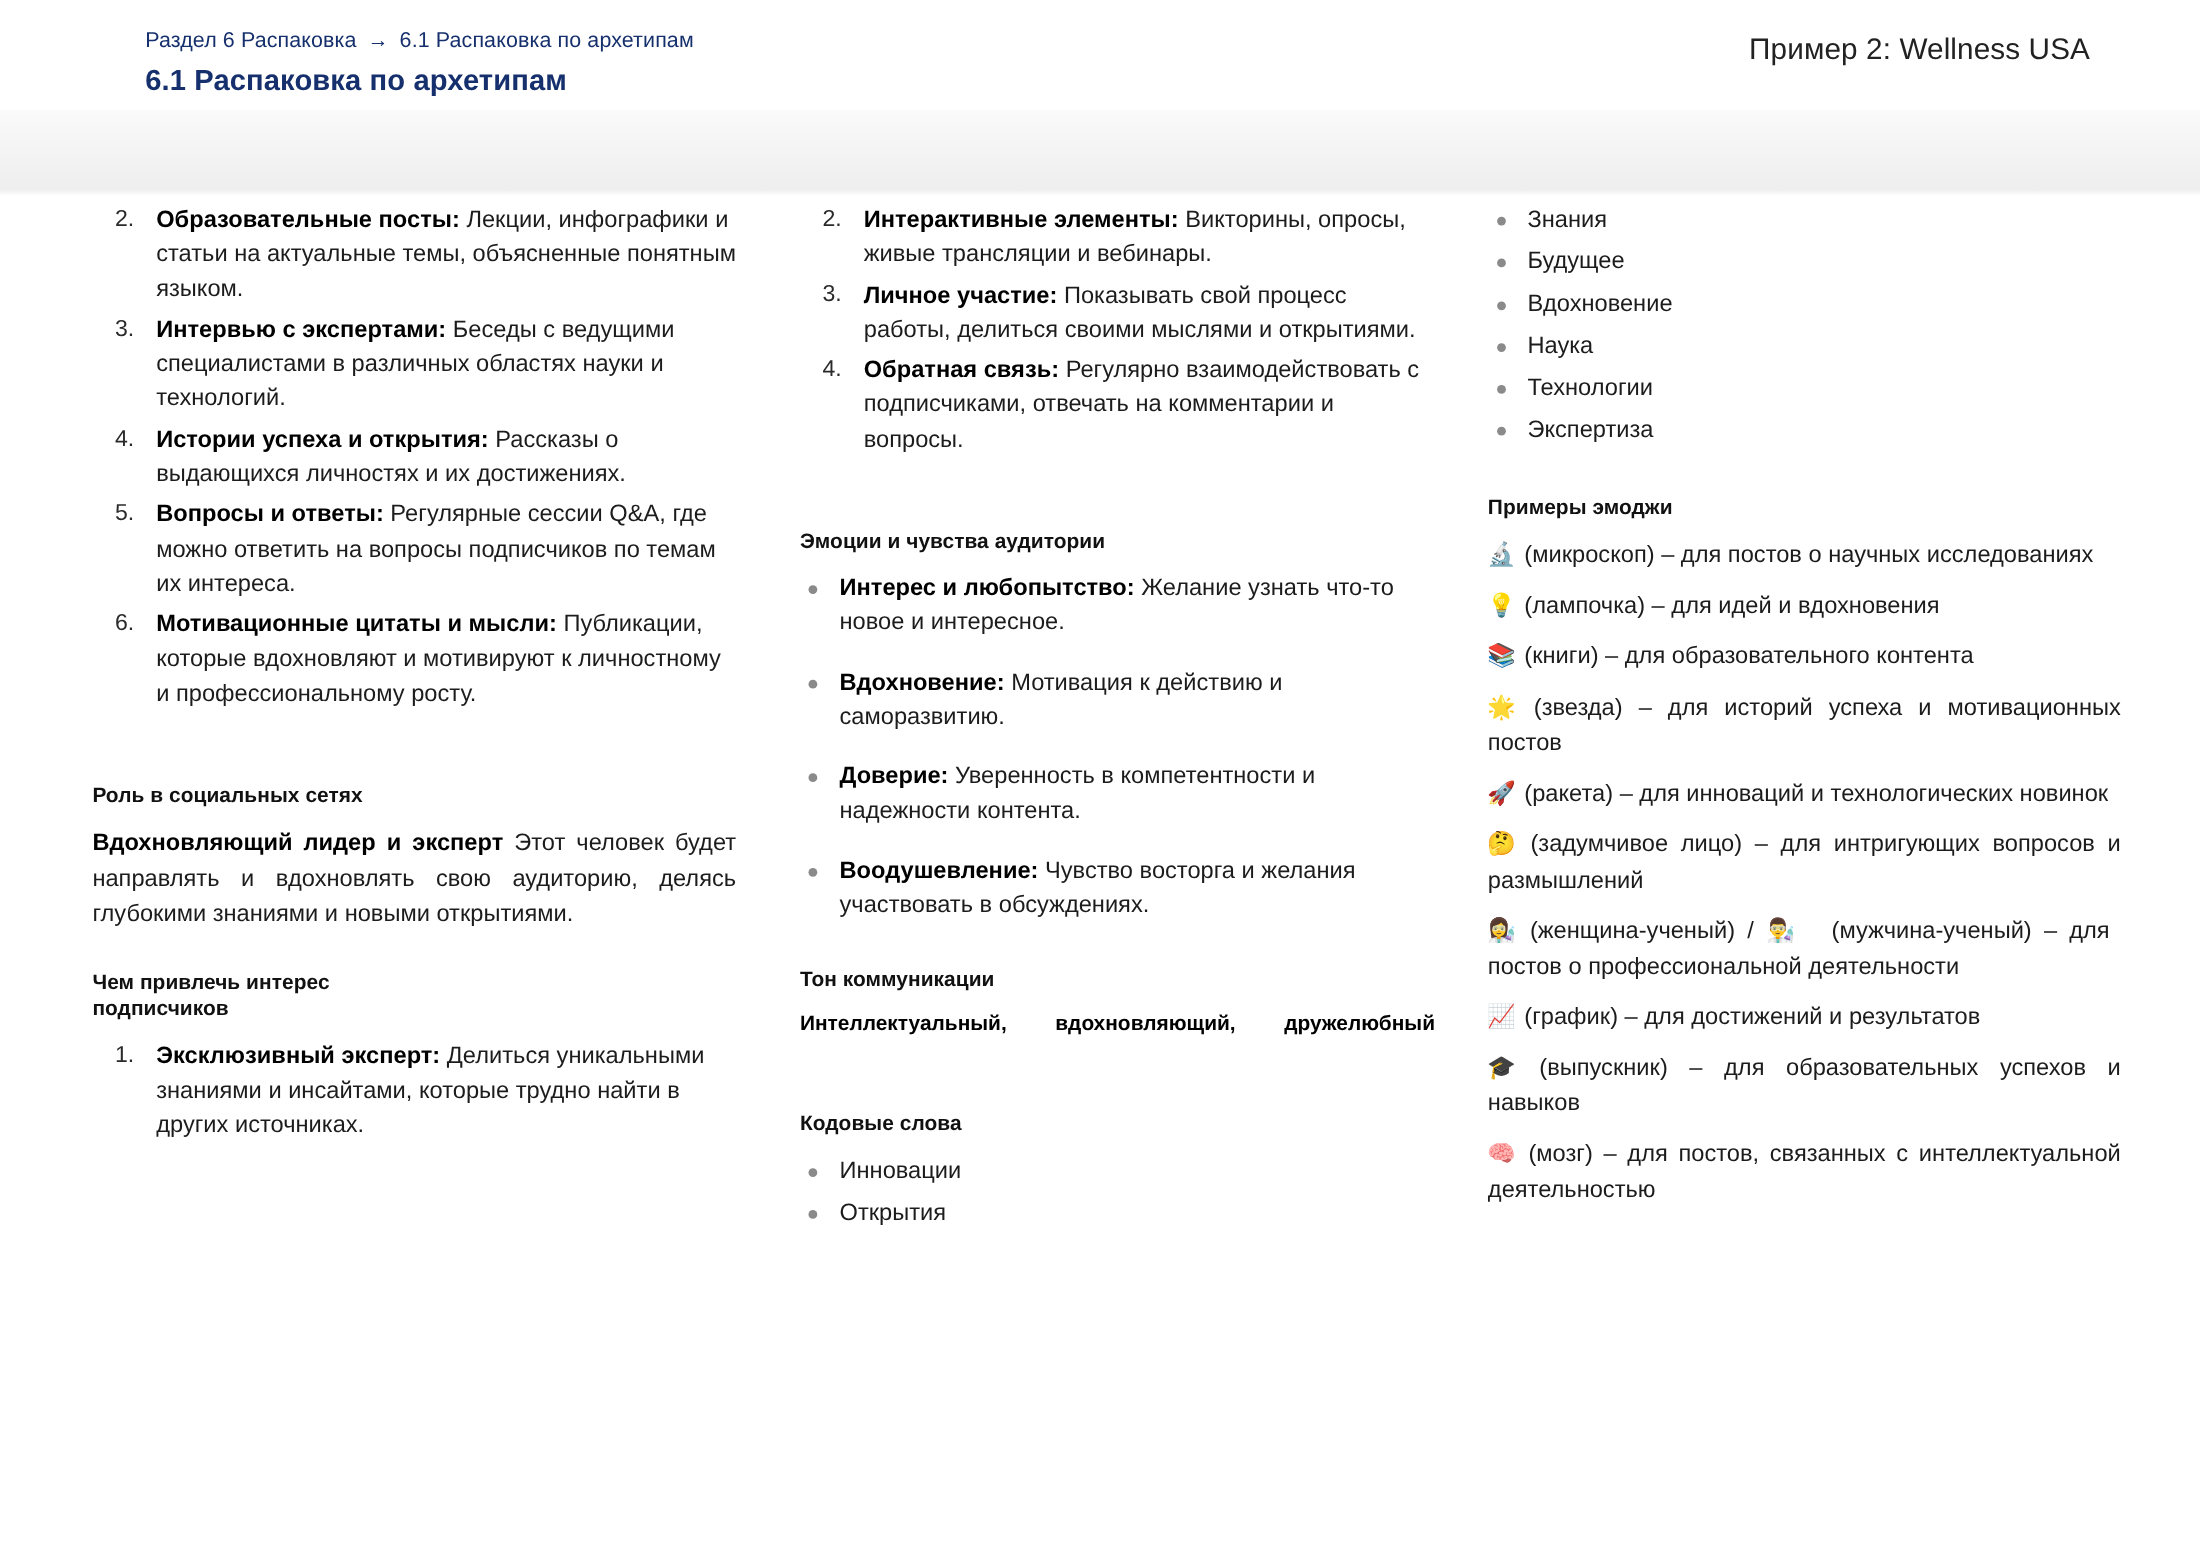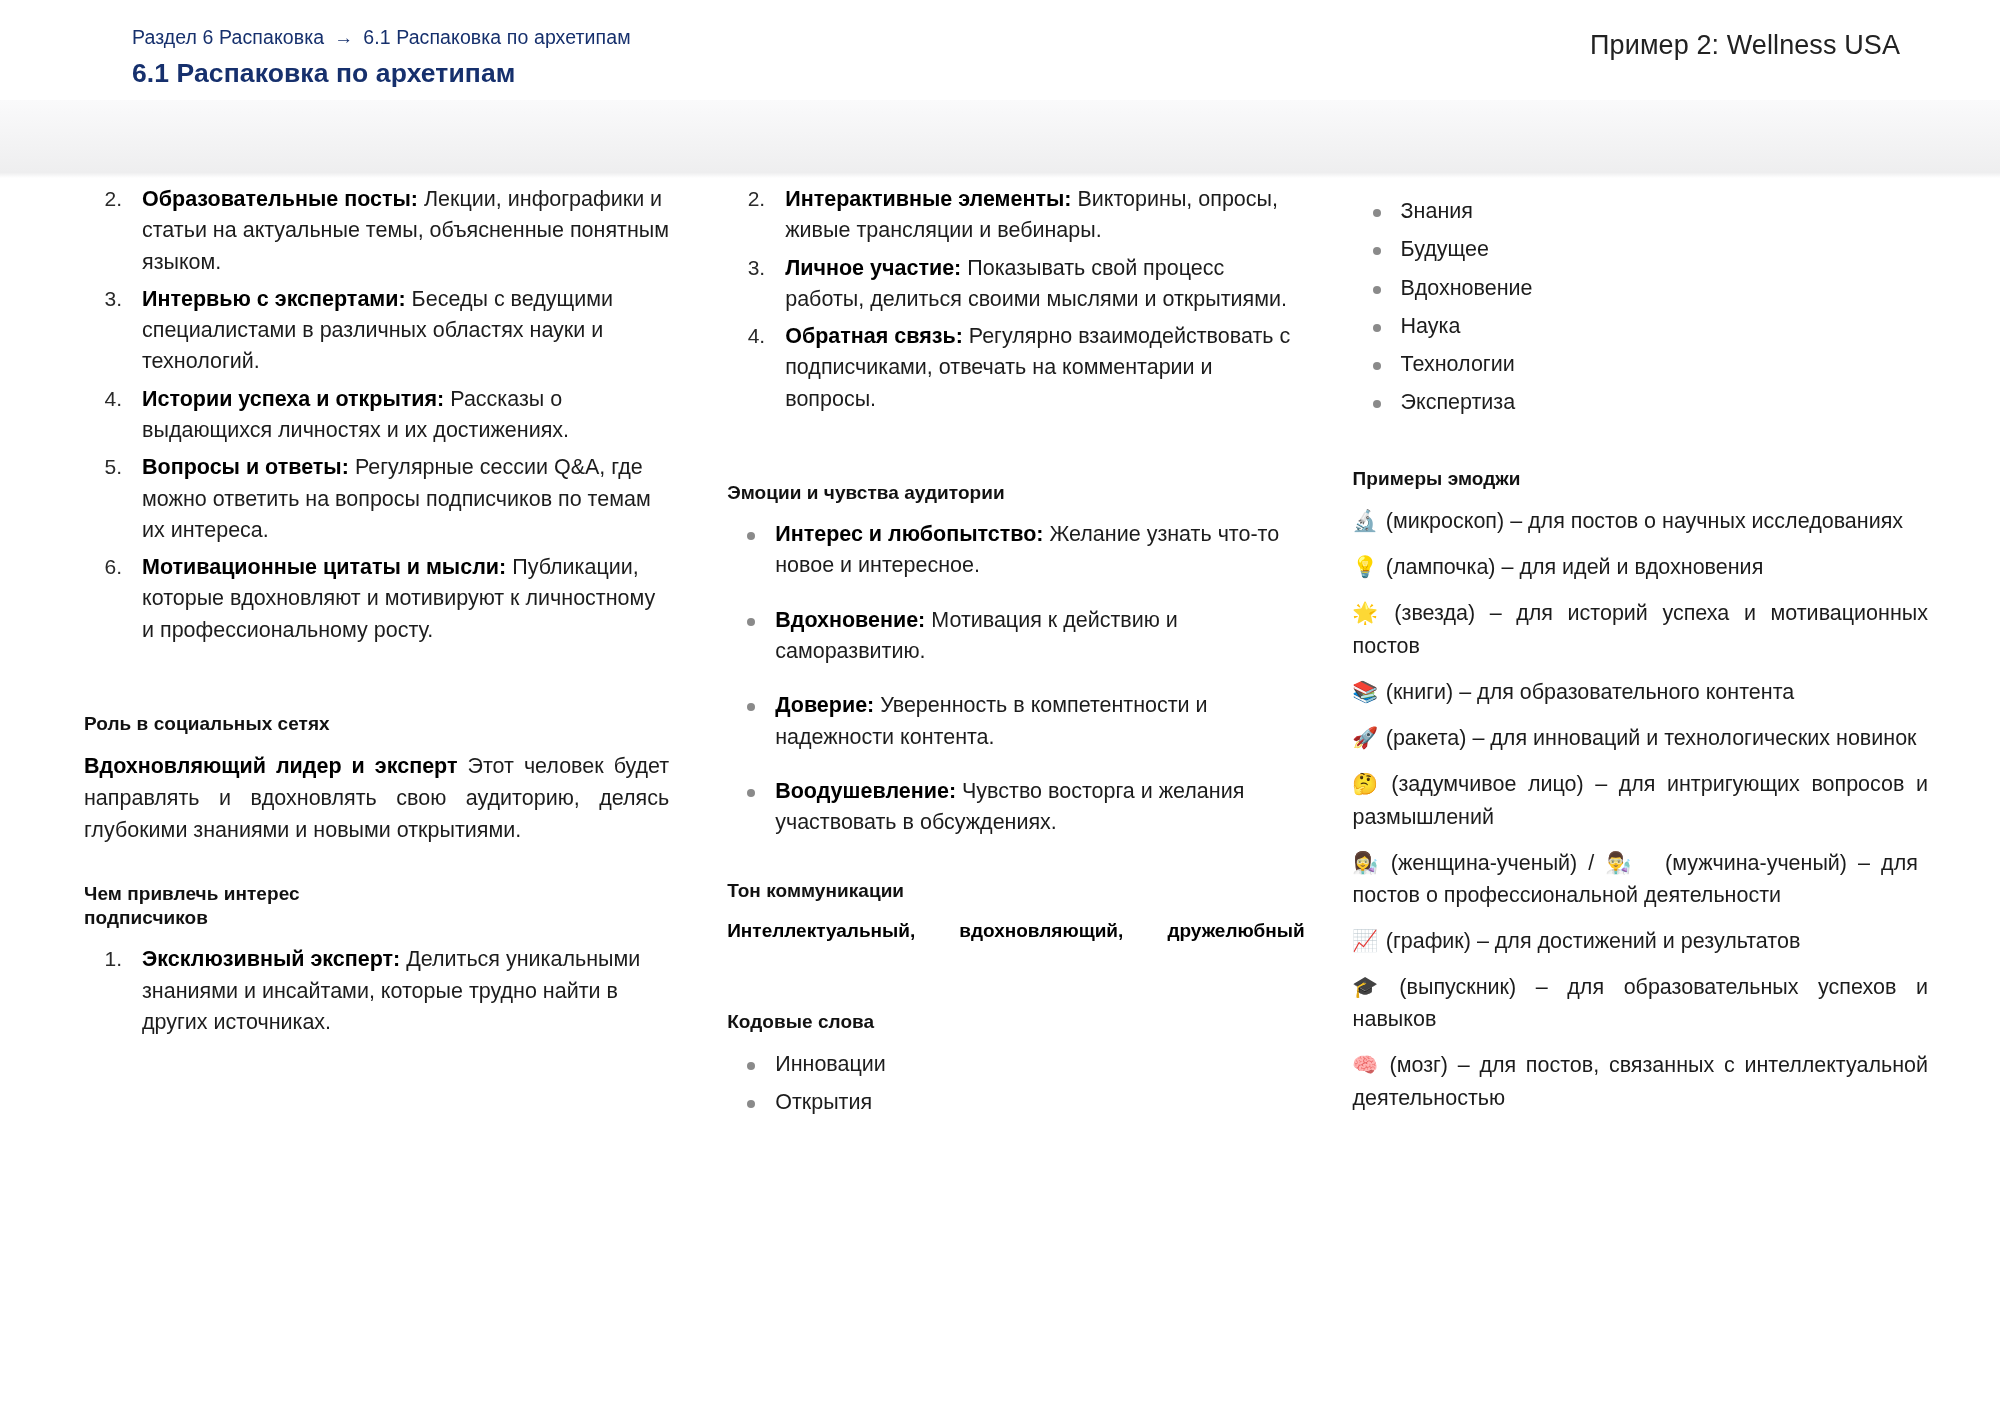--- a/index.html
+++ b/index.html
@@ -133,21 +133,21 @@
     width: 38px;
     text-align: right;
     color: #2a2a2a;
     font-size: 21px;
   }
   ol.num-list > li b { font-weight: 700; color: #000; }
 
   
   ul.dot-list {
     list-style: none;
-    margin: 12px;
+    margin: 0;
     padding: 0;
   }
   ul.dot-list > li {
     position: relative;
     padding-left: 36px;
     margin-bottom: 15px;
     font-size: 21.5px;
     line-height: 1.455;
     color: #1c1c1c;
   }
@@ -286,22 +286,22 @@
         <li>Экспертиза</li>
       </ul>
 
     <div class="spacer-md"></div>
 
     <h2 class="section-head">Примеры эмоджи</h2>
 
     <ul class="emoji-list" id="c3-emoji">
         <li><span class="emoji-glyph">🔬</span><span>(микроскоп) – для постов о научных ис­следованиях</span></li>
         <li><span class="emoji-glyph">💡</span><span>(лампочка) – для идей и вдохновения</span></li>
+        <li><span class="emoji-glyph">📚</span><span>(книги) – для образовательного контента</span></li>
         <li><span class="emoji-glyph">🌟</span><span>(звезда) – для историй успеха и мотива­ционных постов</span></li>
-        <li><span class="emoji-glyph">📚</span><span>(книги) – для образовательного контента</span></li>
         <li><span class="emoji-glyph">🚀</span><span>(ракета) – для инноваций и технологиче­ских новинок</span></li>
         <li><span class="emoji-glyph">🤔</span><span>(задумчивое лицо) – для интригующих во­просов и размышлений</span></li>
         <li><span class="emoji-glyph">👩‍🔬</span><span>(женщина-ученый) / </span><span class="emoji-glyph">👨‍🔬</span><span> (мужчина-уче­ный) – для постов о профессиональной де­ятельности</span></li>
         <li><span class="emoji-glyph">📈</span><span>(график) – для достижений и результатов</span></li>
         <li><span class="emoji-glyph">🎓</span><span>(выпускник) – для образовательных успе­хов и навыков</span></li>
         <li><span class="emoji-glyph">🧠</span><span>(мозг) – для постов, связанных с интел­лектуальной деятельностью</span></li>
       </ul>
   </div>
 
 </div>

